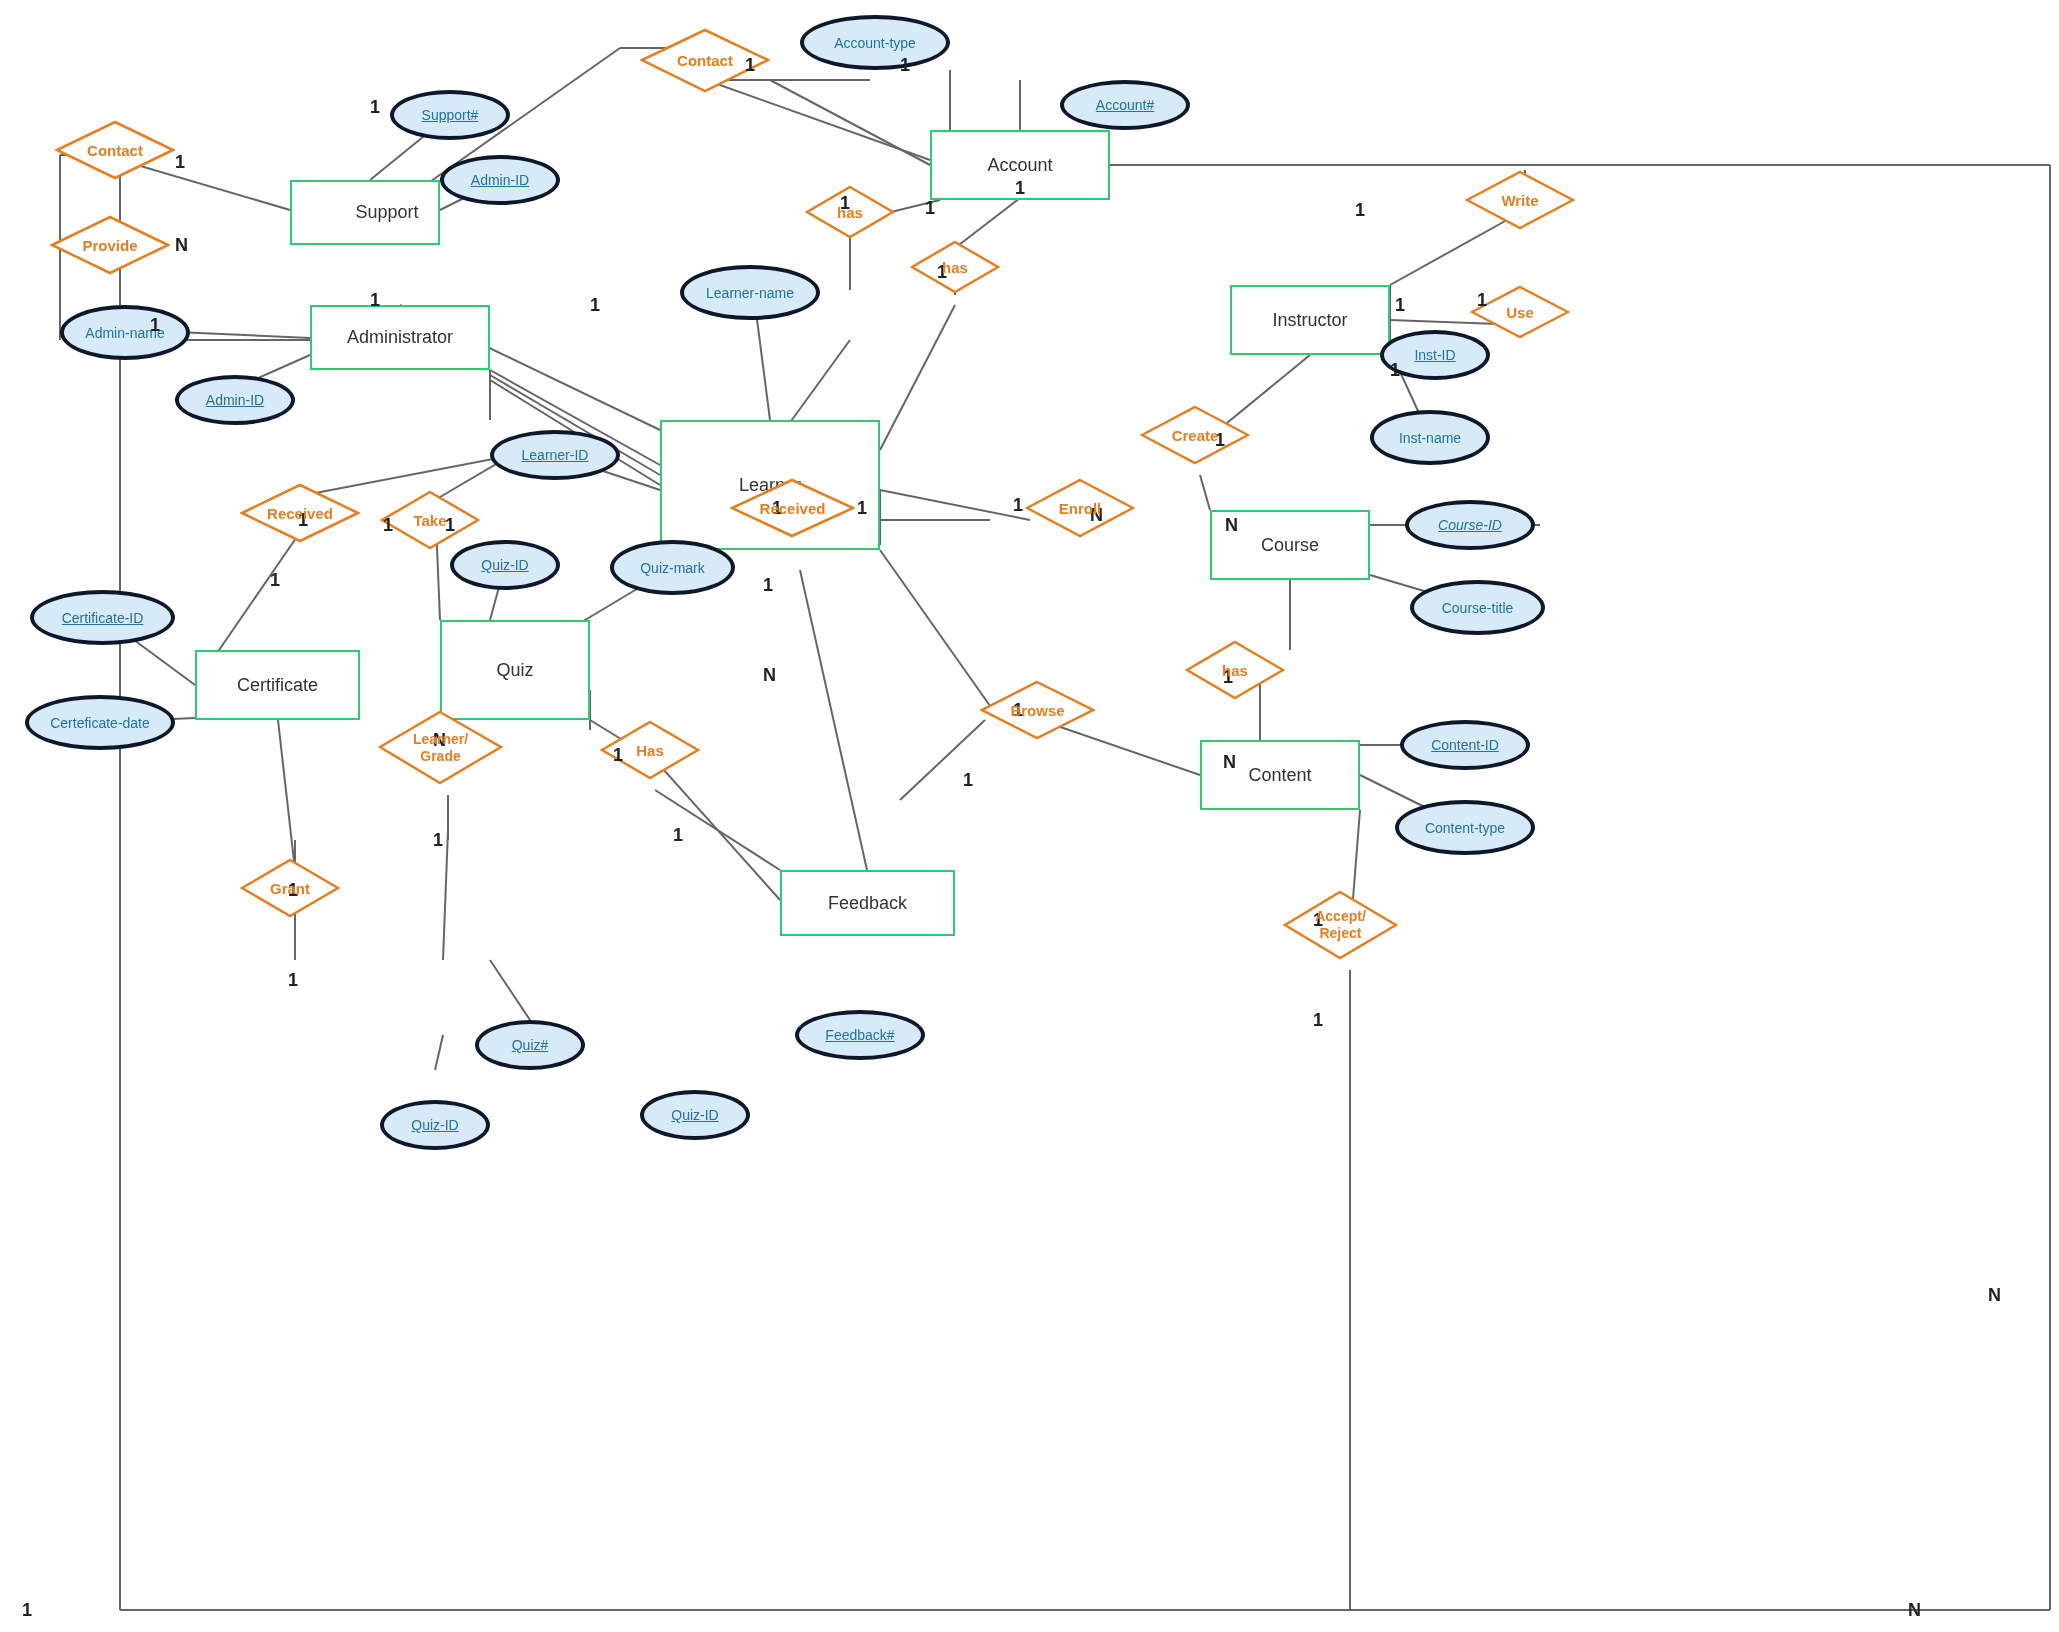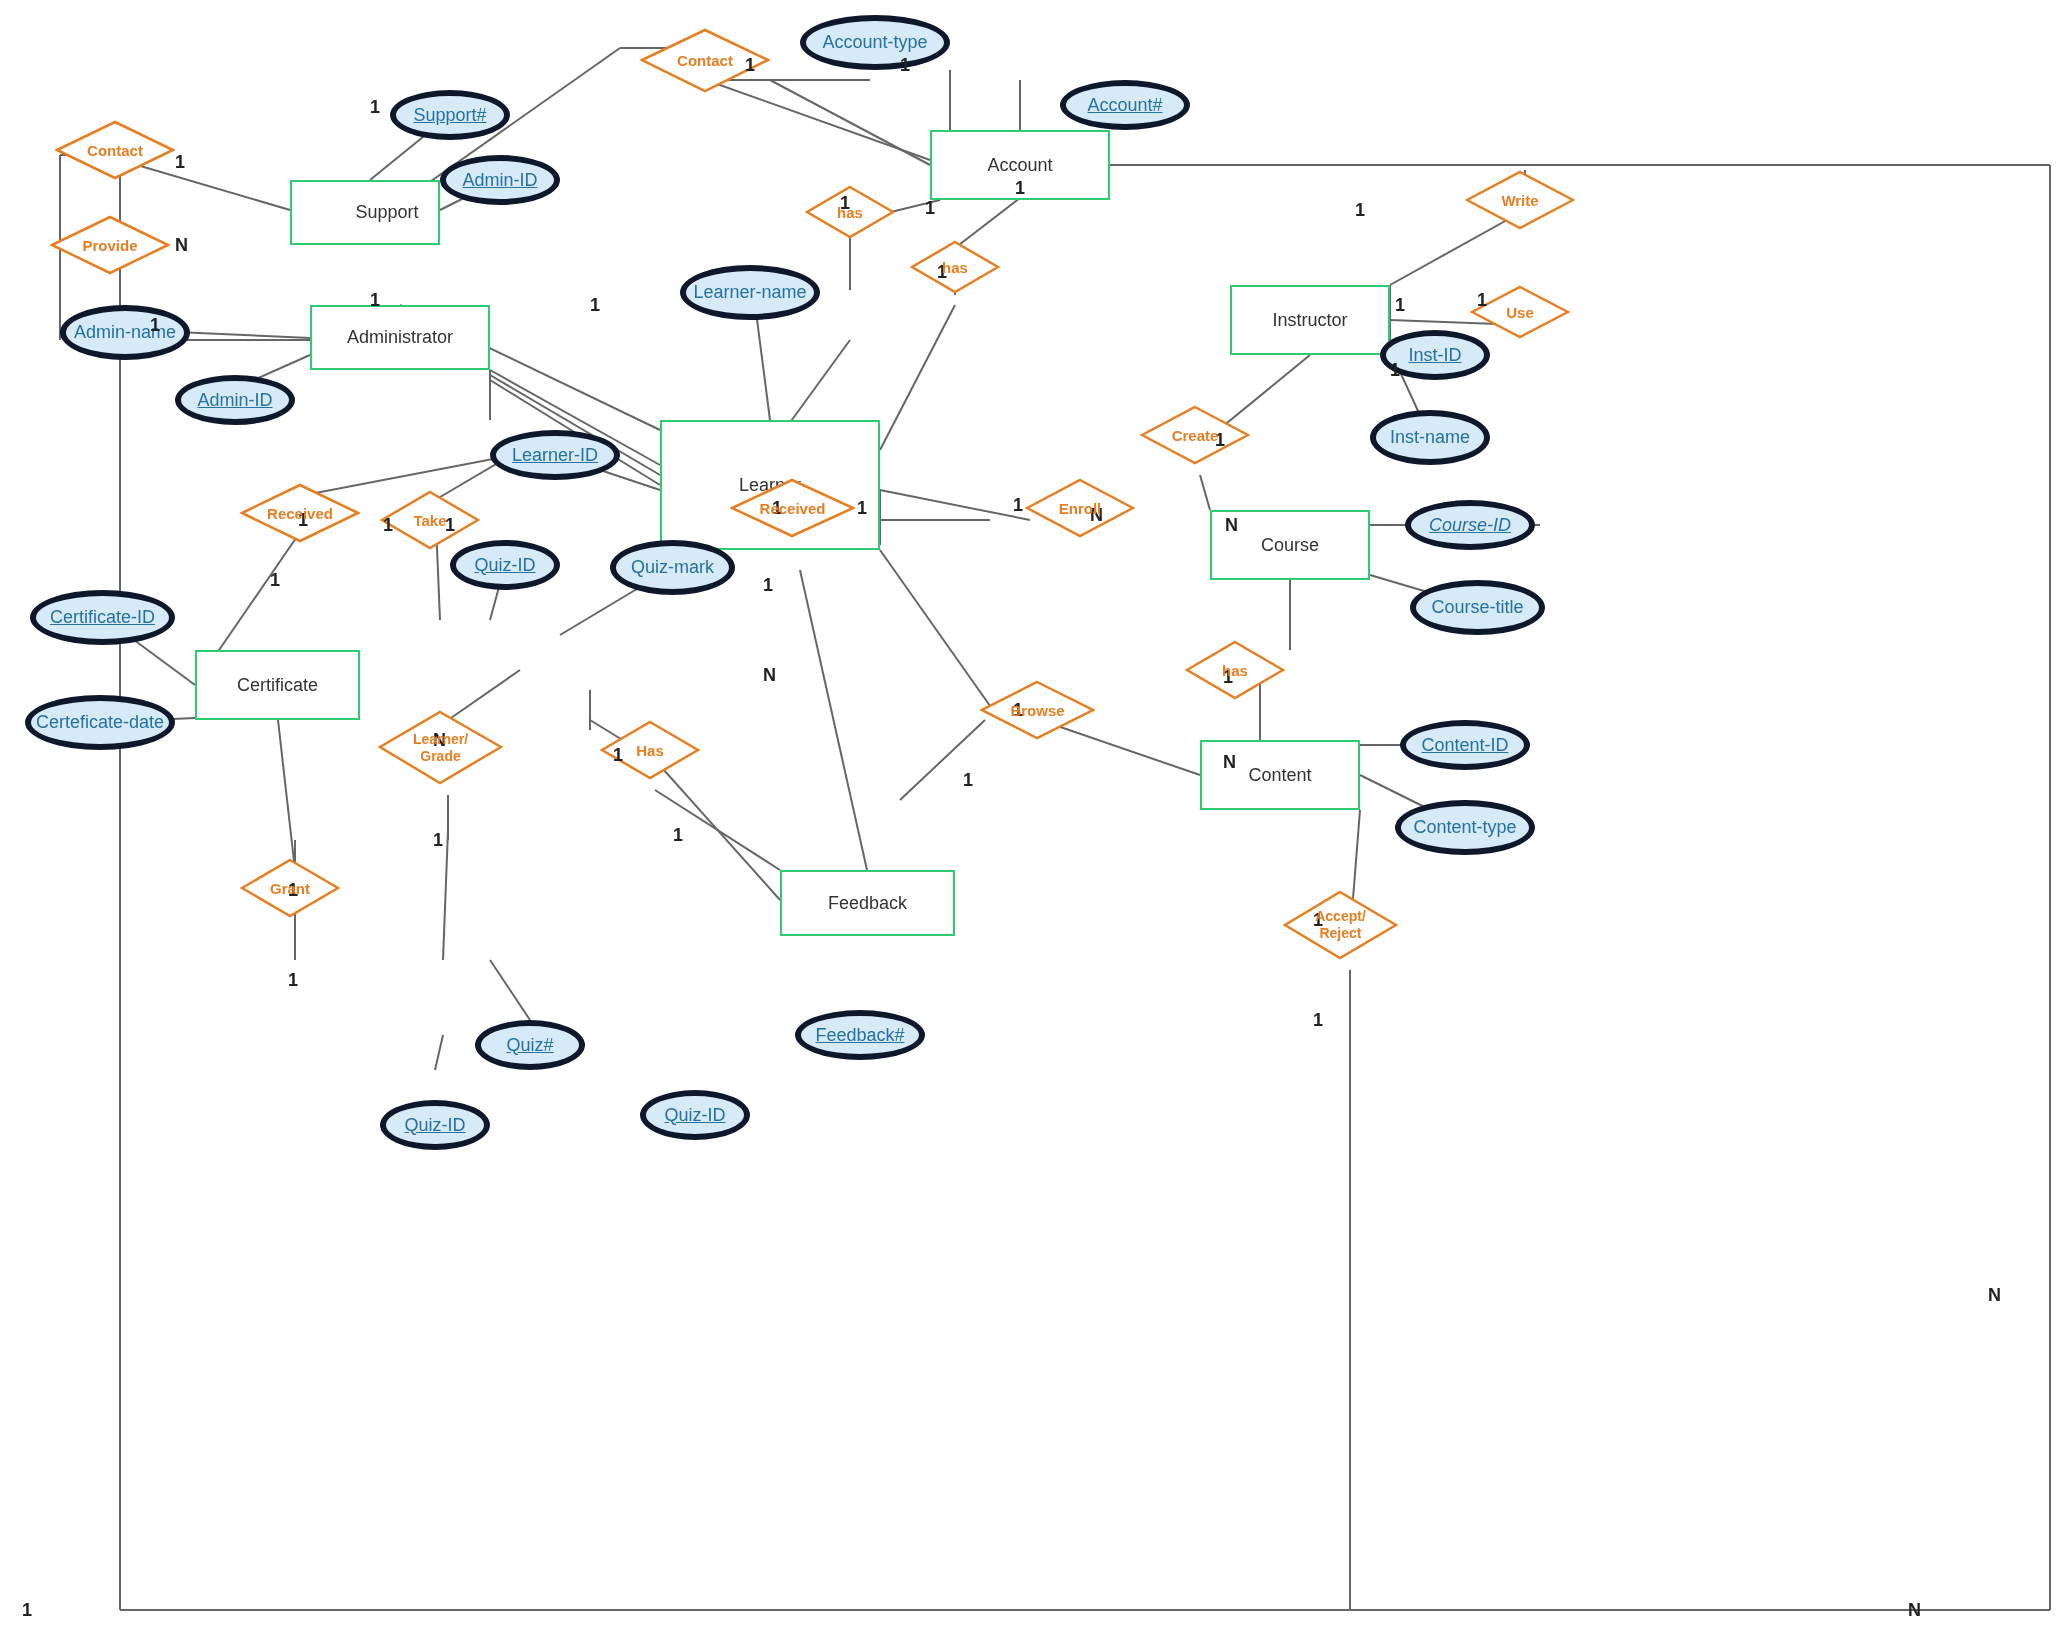--- a/index.html
+++ b/index.html
@@ -26,26 +26,26 @@
       justify-content: center;
       font-size: 18px;
       font-weight: 500;
       color: #333;
       text-align: center;
     }
     
     .attribute {
       position: absolute;
       background: #d6eaf8;
-      border: 6px solid #0f172a;
+      border: 4px solid #0f172a;
       border-radius: 50%;
       display: flex;
       align-items: center;
       justify-content: center;
-      font-size: 18px;
+      font-size: 14px;
       color: #2471a3;
       text-align: center;
       padding: 4px;
     }
     
     .relationship {
       position: absolute;
       display: flex;
       align-items: center;
       justify-content: center;
@@ -218,20 +218,21 @@
     <line x1="120" y1="1610" x2="700" y2="1610" stroke="#666" stroke-width="2"></line>
   </svg>
 
   <div class="entity" style="left:930px;top:130px;width:180px;height:70px;">Account</div>
   <div class="entity" style="left:290px;top:180px;width:150px;height:65px;padding-left:44px;">Support</div>
   <div class="entity" style="left:310px;top:305px;width:180px;height:65px;">Administrator</div>
   <div class="entity" style="left:660px;top:420px;width:220px;height:130px;">Learner</div>
   <div class="entity" style="left:1230px;top:285px;width:160px;height:70px;">Instructor</div>
   <div class="entity" style="left:1210px;top:510px;width:160px;height:70px;">Course</div>
   <div class="entity" style="left:1200px;top:740px;width:160px;height:70px;">Content</div>
+  <div class="entity" style="left:440px;top:620px;width:150px;height:100px;">Quiz</div>
   <div class="entity" style="left:195px;top:650px;width:165px;height:70px;">Certificate</div>
   <div class="entity" style="left:780px;top:870px;width:175px;height:66px;">Feedback</div>
 
   <div class="attribute" style="left:800px;top:15px;width:150px;height:55px;">Account-type</div>
   <div class="attribute" style="left:1060px;top:80px;width:130px;height:50px;">
     <span style="text-decoration:underline;">Account#</span>
   </div>
   <div class="attribute" style="left:390px;top:90px;width:120px;height:50px;">
     <span style="text-decoration:underline;">Support#</span>
   </div>

